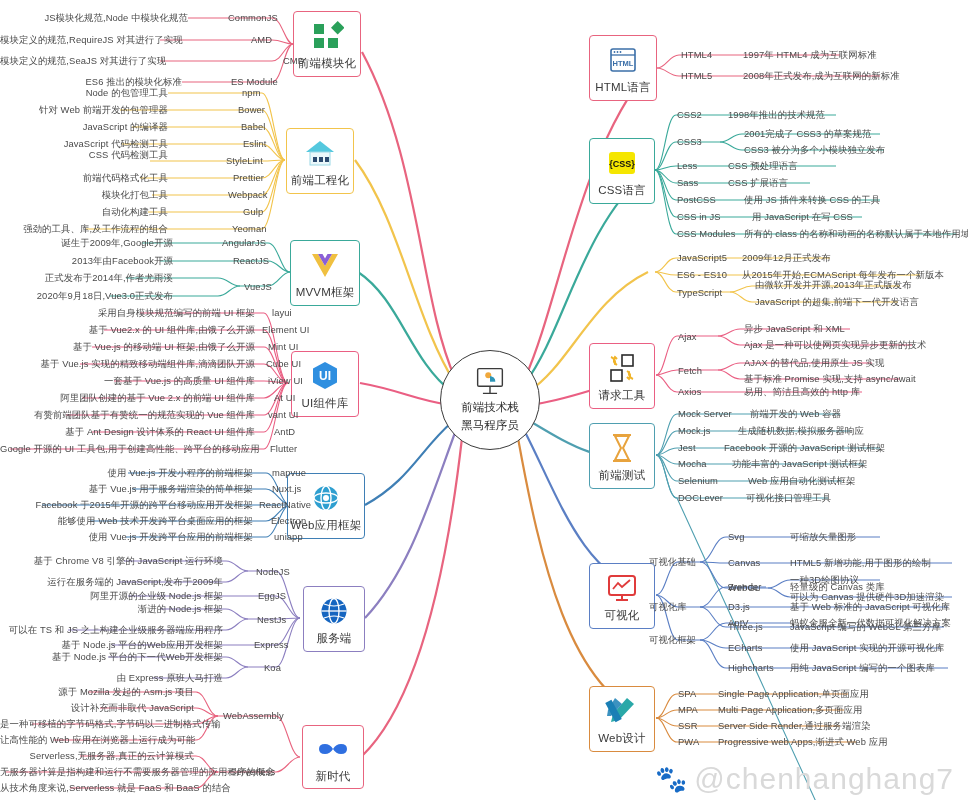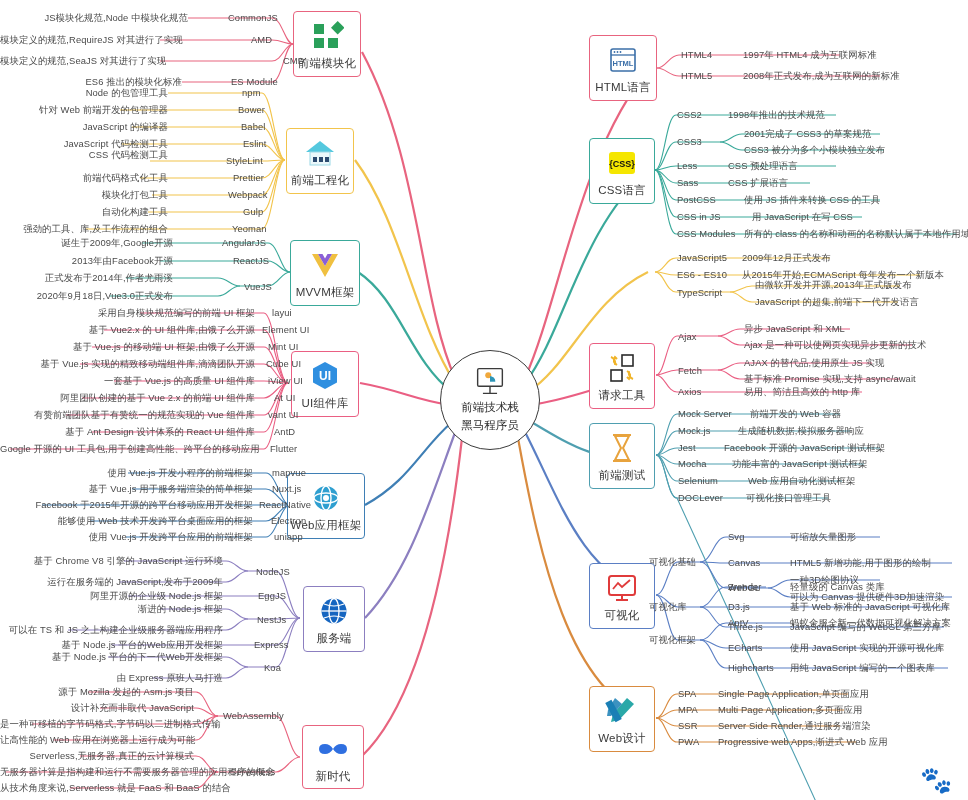--- a/index.html
+++ b/index.html
@@ -559,15 +559,16 @@
   <div class="leaf" style="left:718px; top:688px;">Single Page Application,单页面应用</div>
   <div class="key" style="left:678px; top:704px;">MPA</div>
   <div class="leaf" style="left:718px; top:704px;">Multi Page Application,多页面应用</div>
   <div class="key" style="left:678px; top:720px;">SSR</div>
   <div class="leaf" style="left:718px; top:720px;">Server Side Render,通过服务端渲染</div>
   <div class="key" style="left:678px; top:736px;">PWA</div>
   <div class="leaf" style="left:718px; top:736px;">Progressive web Apps,渐进式 Web 应用</div>
 
   <div id="wm">
     <span class="paw">🐾</span>
+    <span>@chenhanghang7</span>
   </div>
 
 </div>
 
 </body></html>

